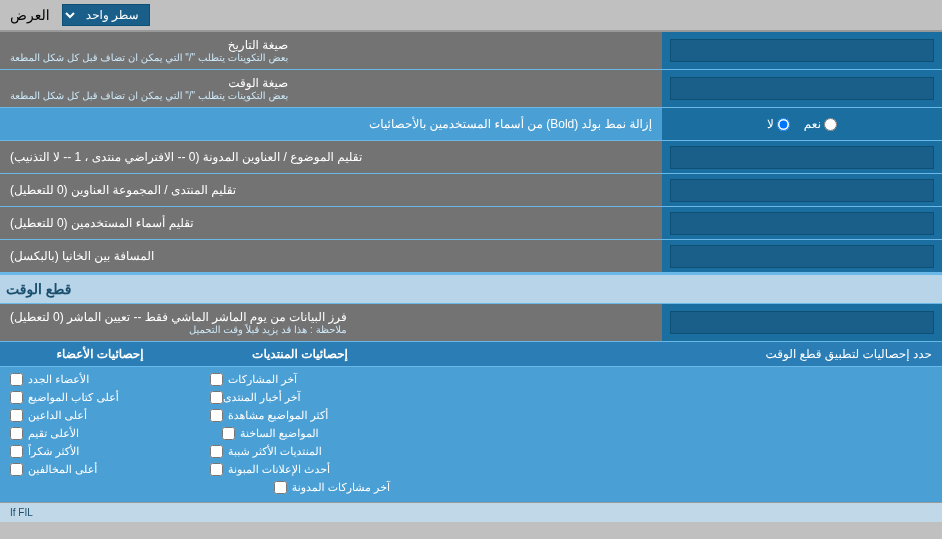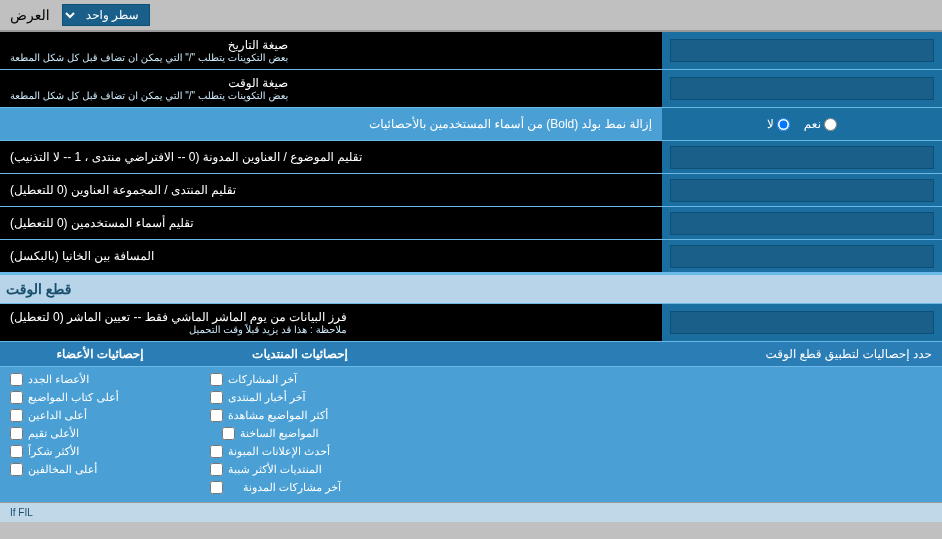--- a/index.html
+++ b/index.html
@@ -14,21 +14,21 @@
       width: 942px;
       background: #4a9fd4;
     }
     .row {
       display: flex;
       align-items: stretch;
       border-bottom: 1px solid #6ab8e8;
     }
     .row-label {
       flex: 1;
-      background: #000000;
+      background: #737373;
       color: #fff;
       padding: 6px 10px;
       text-align: right;
       display: flex;
       align-items: center;
       justify-content: flex-end;
       font-size: 12px;
       min-height: 32px;
     }
     .row-label small {
@@ -215,41 +215,41 @@
 
   <div style="display:flex; background:#4a9fd4; padding:6px 0 8px 0;">
 
     <div style="flex:1;"></div>
 
     <div style="width:200px; display:flex; flex-direction:column; gap:5px; padding:0 10px;">
       <div style="display:flex; align-items:flex-end; justify-content:flex-end; gap:5px; color:#fff; font-size:11px;">
         <span>آخر المشاركات</span>
         <input type="checkbox" style="">
       </div>
-      <div style="display:flex; align-items:center; justify-content:flex-end; gap:5px; color:#fff; font-size:11px;">
+      <div style="display:flex; align-items:center; justify-content:flex-end; color:#fff; font-size:11px;">
         <span>آخر أخبار المنتدى</span>
         <input type="checkbox" style="">
       </div>
       <div style="display:flex; align-items:center; justify-content:flex-end; gap:5px; color:#fff; font-size:11px;">
         <span>أكثر المواضيع مشاهدة</span>
         <input type="checkbox" style="">
       </div>
       <div style="display:flex; align-items:center; justify-content:flex-end; gap:5px; color:#fff; font-size:11px;margin-left:12px;">
         <span>المواضيع الساخنة</span>
         <input type="checkbox" style="">
       </div>
       <div style="display:flex; align-items:center; justify-content:flex-end; gap:5px; color:#fff; font-size:11px;">
+        <span>المنتديات الأكثر شببة</span>
+        <input type="checkbox" style="">
+      </div>
+      <div style="display:flex; align-items:center; justify-content:flex-end; gap:5px; color:#fff; font-size:11px;">
         <span>أحدث الإعلانات المبونة</span>
         <input type="checkbox" style="">
       </div>
-      <div style="display:flex; align-items:center; justify-content:flex-end; gap:5px; color:#fff; font-size:11px;">
-        <span>المنتديات الأكثر شببة</span>
-        <input type="checkbox" style="">
-      </div>
-      <div style="display:flex; align-items:center; justify-content:flex-end; gap:20px; color:#fff; font-size:11px;">
+      <div style="display:flex; align-items:center; justify-content:flex-start; gap:5px; color:#fff; font-size:11px;">
         <span>آخر مشاركات المدونة</span>
         <input type="checkbox" style="">
       </div>
     </div>
 
     <div style="width:200px; display:flex; flex-direction:column; gap:5px; padding:0 10px;">
       <div style="display:flex; align-items:flex-start; justify-content:flex-end; gap:5px; color:#fff; font-size:11px;">
         <span>الأعضاء الجدد</span>
         <input type="checkbox" style="">
       </div>

